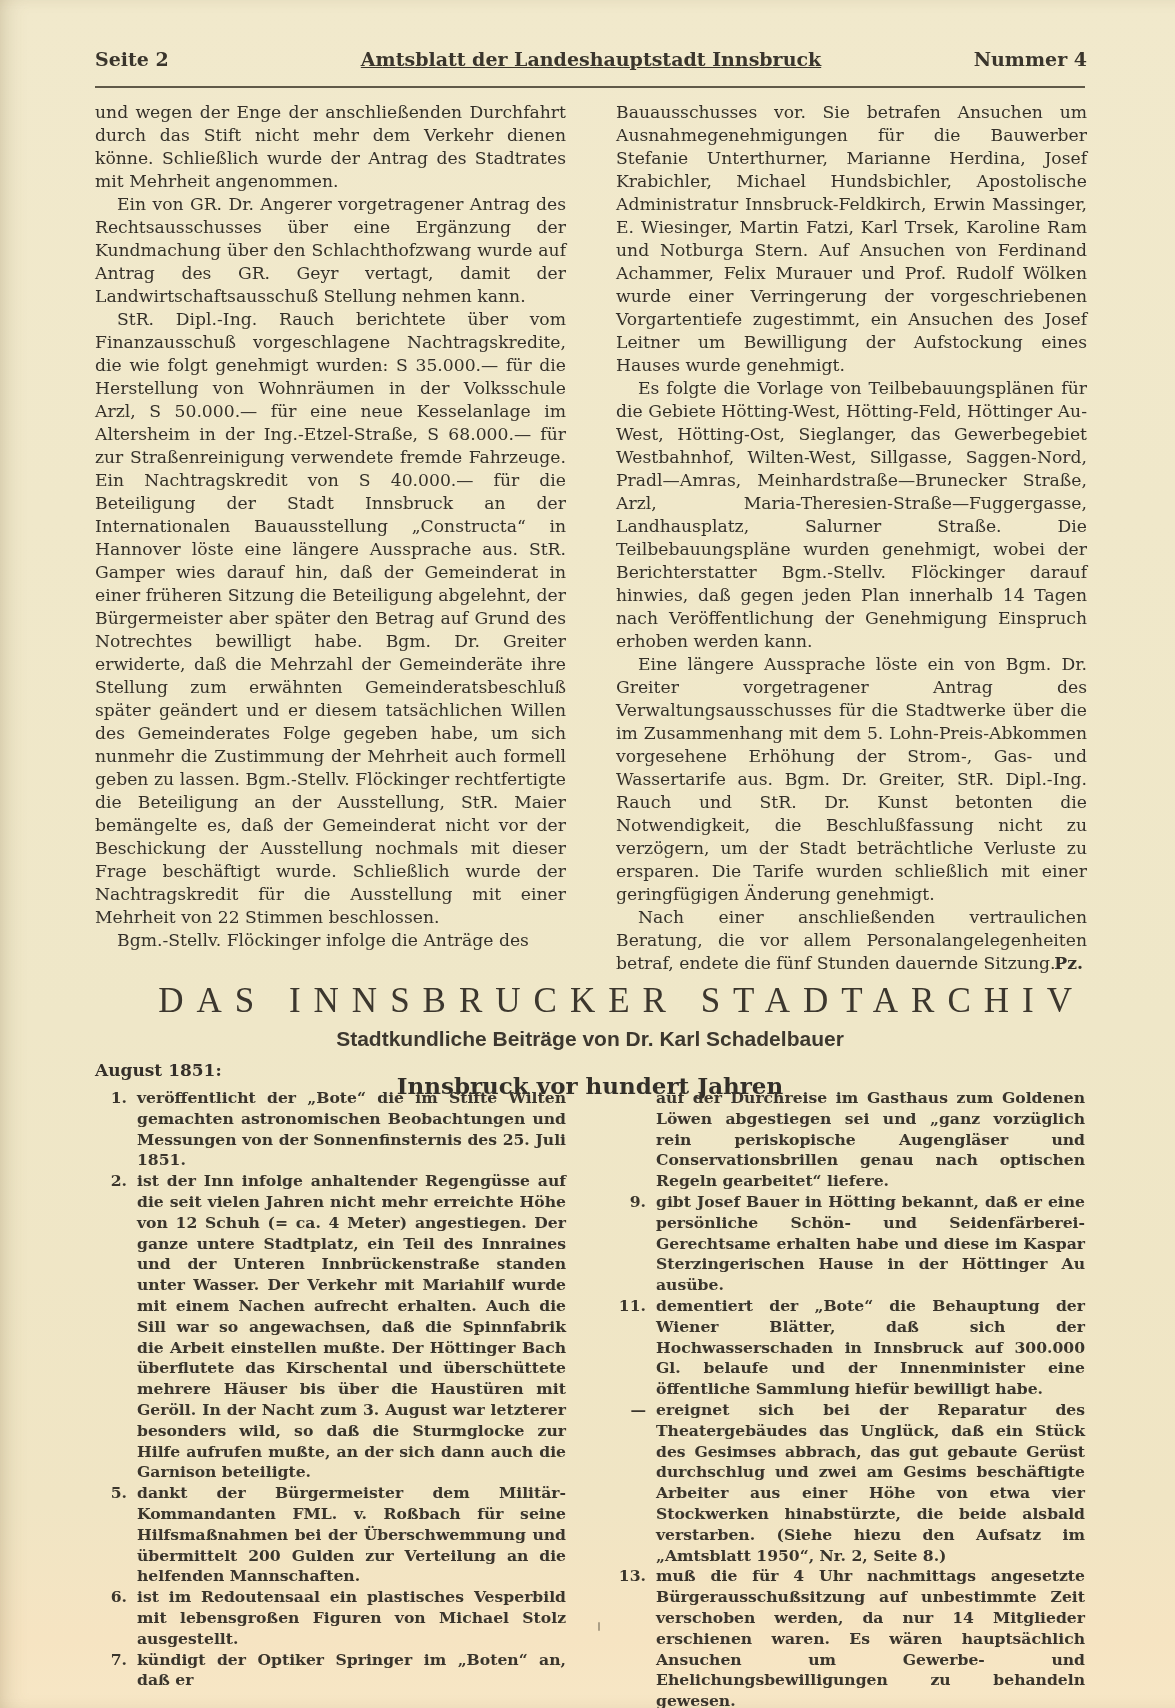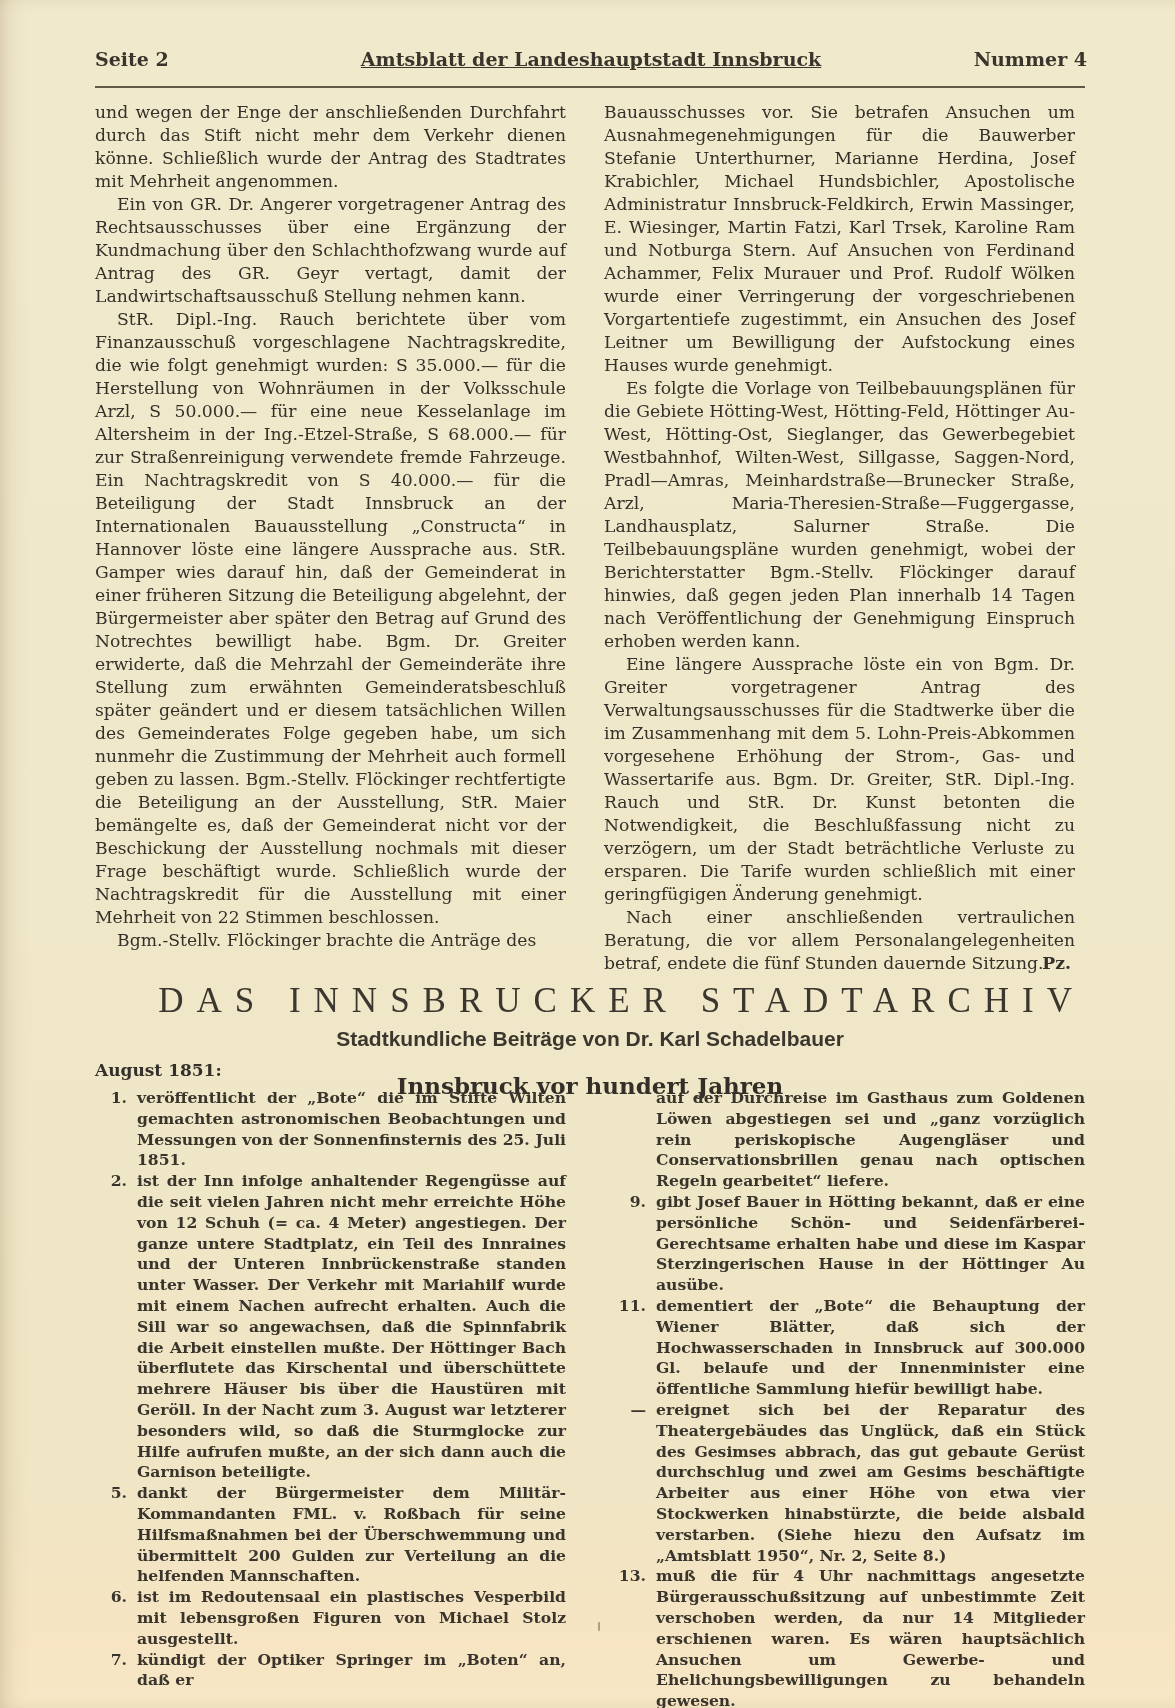--- a/index.html
+++ b/index.html
@@ -24,21 +24,21 @@
   .masthead .m-left  { text-align:left; }
   .masthead .m-center{ text-align:left;text-decoration:underline; }
   .masthead .m-right { text-align:right; }
   .rule {
     position:absolute; left:95px; top:86px; width:990px; height:0;
     border-top:2px solid rgba(70,63,48,.85);
   }
   
   .report {
     position:absolute; left:95px; top:101px; width:992px;
-    display:flex; gap:38px;
+    display:flex; gap:50px;
     font-size:17.2px; line-height:23px; text-align:justify;
     color:#35312a;
   }
   .report .col { width:471px; }
   .body-par { margin:0; hyphens:auto; }
   .body-par.indent { text-indent:22px; }
   .signature {
     display:block; text-align:right; margin-top:-23px; padding-right:4px;
     font-weight:bold; font-size:17.2px; line-height:23px;
   }
@@ -92,21 +92,21 @@
     <span class="m-right">Nummer 4</span>
   </header>
   <div class="rule"></div>
 
   <section class="report">
     <div class="col">
 
     <p class="body-par" lang="de">und wegen der Enge der anschließenden Durchfahrt durch das Stift nicht mehr dem Verkehr dienen könne. Schließlich wurde der Antrag des Stadtrates mit Mehrheit angenommen.</p>
         <p class="body-par indent" lang="de">Ein von GR. Dr. Angerer vorgetragener Antrag des Rechtsausschusses über eine Ergänzung der Kundmachung über den Schlachthofzwang wurde auf Antrag des GR. Geyr vertagt, damit der Landwirtschaftsausschuß Stellung nehmen kann.</p>
         <p class="body-par indent" lang="de">StR. Dipl.-Ing. Rauch berichtete über vom Finanzausschuß vorgeschlagene Nachtragskredite, die wie folgt genehmigt wurden: S 35.000.— für die Herstellung von Wohnräumen in der Volksschule Arzl, S 50.000.— für eine neue Kesselanlage im Altersheim in der Ing.-Etzel-Straße, S 68.000.— für zur Straßenreinigung verwendete fremde Fahrzeuge. Ein Nachtragskredit von S 40.000.— für die Beteiligung der Stadt Innsbruck an der Internationalen Bauausstellung „Constructa“ in Hannover löste eine längere Aussprache aus. StR. Gamper wies darauf hin, daß der Gemeinderat in einer früheren Sitzung die Beteiligung abgelehnt, der Bürgermeister aber später den Betrag auf Grund des Notrechtes bewilligt habe. Bgm. Dr. Greiter erwiderte, daß die Mehrzahl der Gemeinderäte ihre Stellung zum erwähnten Gemeinderatsbeschluß später geändert und er diesem tatsächlichen Willen des Gemeinderates Folge gegeben habe, um sich nunmehr die Zustimmung der Mehrheit auch formell geben zu lassen. Bgm.-Stellv. Flöckinger rechtfertigte die Beteiligung an der Ausstellung, StR. Maier bemängelte es, daß der Gemeinderat nicht vor der Beschickung der Ausstellung nochmals mit dieser Frage beschäftigt wurde. Schließlich wurde der Nachtragskredit für die Ausstellung mit einer Mehrheit von 22 Stimmen beschlossen.</p>
-        <p class="body-par indent" lang="de">Bgm.-Stellv. Flöckinger brachte die Anträge des</p>
+        <p class="body-par indent" lang="de">Bgm.-Stellv. Flöckinger infolge die Anträge des</p>
       </div>
     <div class="col">
       <div>
 
       <p class="body-par" lang="de">Bauausschusses vor. Sie betrafen Ansuchen um Ausnahmegenehmigungen für die Bauwerber Stefanie Unterthurner, Marianne Herdina, Josef Krabichler, Michael Hundsbichler, Apostolische Administratur Innsbruck-Feldkirch, Erwin Massinger, E. Wiesinger, Martin Fatzi, Karl Trsek, Karoline Ram und Notburga Stern. Auf Ansuchen von Ferdinand Achammer, Felix Murauer und Prof. Rudolf Wölken wurde einer Verringerung der vorgeschriebenen Vorgartentiefe zugestimmt, ein Ansuchen des Josef Leitner um Bewilligung der Aufstockung eines Hauses wurde genehmigt.</p>
           <p class="body-par indent" lang="de">Es folgte die Vorlage von Teilbebauungsplänen für die Gebiete Hötting-West, Hötting-Feld, Höttinger Au-West, Hötting-Ost, Sieglanger, das Gewerbegebiet Westbahnhof, Wilten-West, Sillgasse, Saggen-Nord, Pradl—Amras, Meinhardstraße—Brunecker Straße, Arzl, Maria-Theresien-Straße—Fuggergasse, Landhausplatz, Salurner Straße. Die Teilbebauungspläne wurden genehmigt, wobei der Berichterstatter Bgm.-Stellv. Flöckinger darauf hinwies, daß gegen jeden Plan innerhalb 14 Tagen nach Veröffentlichung der Genehmigung Einspruch erhoben werden kann.</p>
           <p class="body-par indent" lang="de">Eine längere Aussprache löste ein von Bgm. Dr. Greiter vorgetragener Antrag des Verwaltungsausschusses für die Stadtwerke über die im Zusammenhang mit dem 5. Lohn-Preis-Abkommen vorgesehene Erhöhung der Strom-, Gas- und Wassertarife aus. Bgm. Dr. Greiter, StR. Dipl.-Ing. Rauch und StR. Dr. Kunst betonten die Notwendigkeit, die Beschlußfassung nicht zu verzögern, um der Stadt beträchtliche Verluste zu ersparen. Die Tarife wurden schließlich mit einer geringfügigen Änderung genehmigt.</p>
           <p class="body-par indent" lang="de">Nach einer anschließenden vertraulichen Beratung, die vor allem Personalangelegenheiten betraf, endete die fünf Stunden dauernde Sitzung.</p>
         </div>
       <span class="signature">Pz.</span>

